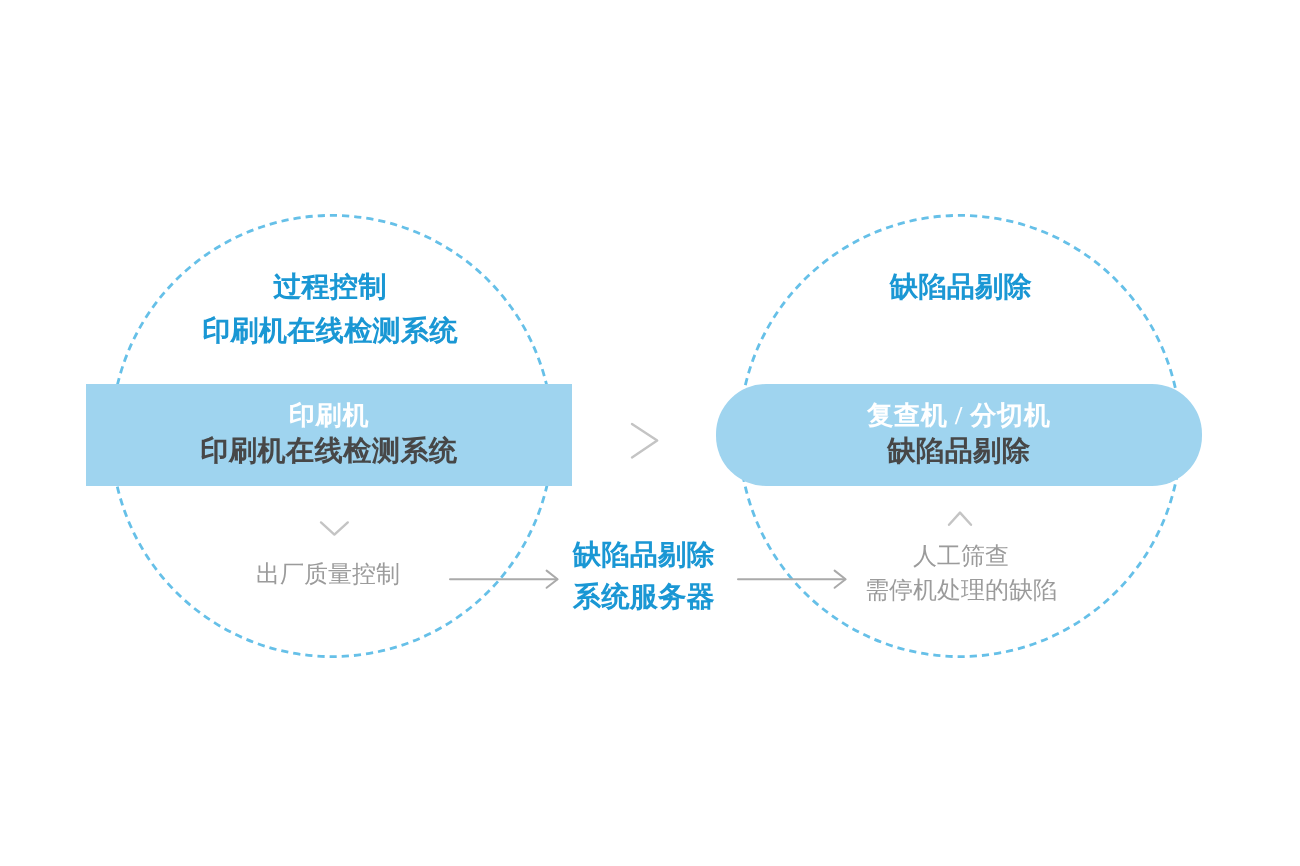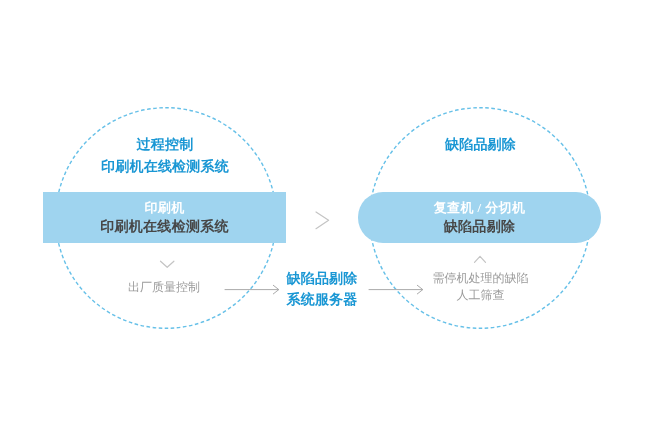--- a/index.html
+++ b/index.html
@@ -146,17 +146,17 @@
     <div>缺陷品剔除</div>
     <div>系统服务器</div>
   </div>
 
   <svg class="abs" style="left:366px; top:283px;" width="62" height="13" viewBox="0 0 62 13">
     <line class="arrow" x1="3" y1="6.6" x2="56.6" y2="6.6"></line>
     <polyline class="arrow" points="51.3,2.3 56.8,6.6 51.3,10.9"></polyline>
   </svg>
 
   <div class="abs caption" style="left:405px; top:269.5px; width:151px;">
+    <div>人工筛查</div>
     <div>需停机处理的缺陷</div>
-    <div>人工筛查</div>
   </div>
 
 </div>
 
 </body></html>

